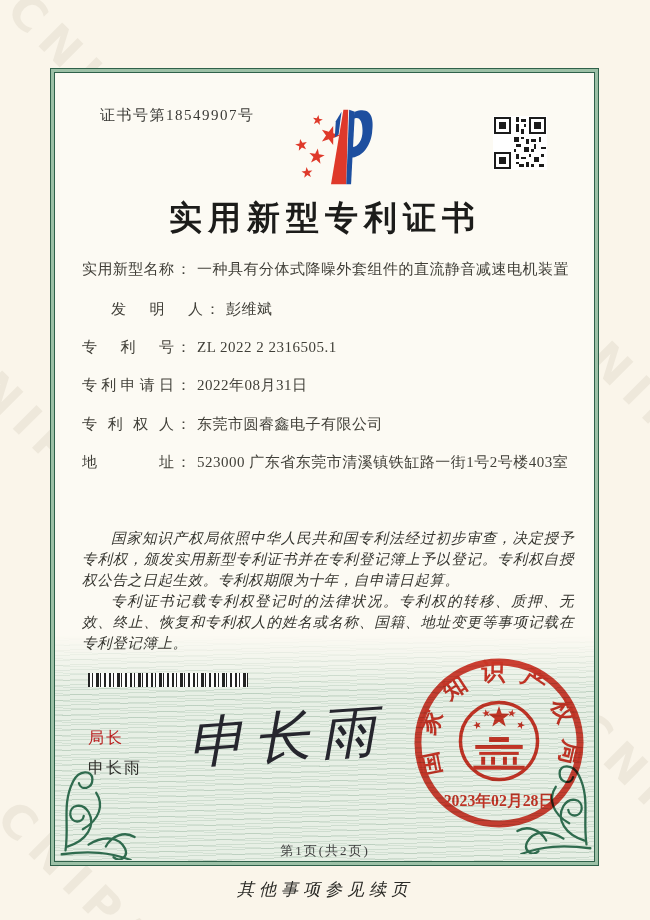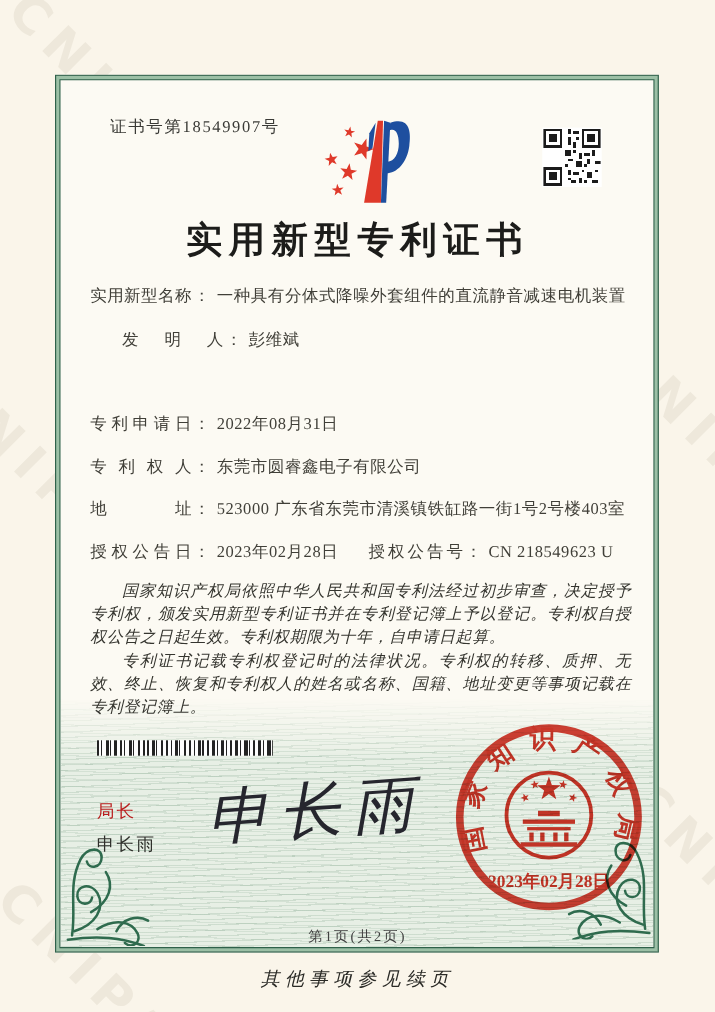--- a/index.html
+++ b/index.html
@@ -146,34 +146,31 @@
   </svg>
 
   <div class="abs row" style="top:260px;">
     <span class="f-label">实用新型名称</span><span class="f-colon">：</span><span class="f-value">一种具有分体式降噪外套组件的直流静音减速电机装置</span>
   </div>
 
   <div class="abs title">实用新型专利证书</div>
   <div class="abs row" style="top:300px;margin-left:29px;">
     <span class="f-label">发明人</span><span class="f-colon">：</span><span class="f-value">彭维斌</span>
   </div>
+  <div class="abs row" style="top:338px;">
+    <span class="f-label">专利号</span><span class="f-colon">：</span><span class="f-value">ZL 2022 2 2316505.1</span>
+  </div>
   <div class="abs row" style="top:376px;">
     <span class="f-label">专利申请日</span><span class="f-colon">：</span><span class="f-value">2022年08月31日</span>
   </div>
   <div class="abs row" style="top:415px;">
     <span class="f-label">专利权人</span><span class="f-colon">：</span><span class="f-value">东莞市圆睿鑫电子有限公司</span>
   </div>
   <div class="abs row" style="top:453px;">
     <span class="f-label">地址</span><span class="f-colon">：</span><span class="f-value">523000 广东省东莞市清溪镇铁缸路一街1号2号楼403室</span>
-  </div>
-  <div class="abs row" style="top:492px;">
-    <span class="f-label">授权公告日</span><span class="f-colon">：</span><span class="f-value">2023年02月28日</span>
-    <span class="pair2">
-      <span class="f-label">授权公告号</span><span class="f-colon">：</span><span class="f-value">CN 218549623 U</span>
-    </span>
   </div>
 
   <div class="abs paras">
     <p>国家知识产权局依照中华人民共和国专利法经过初步审查，决定授予专利权，颁发实用新型专利证书并在专利登记簿上予以登记。专利权自授权公告之日起生效。专利权期限为十年，自申请日起算。</p>
     <p>专利证书记载专利权登记时的法律状况。专利权的转移、质押、无效、终止、恢复和专利权人的姓名或名称、国籍、地址变更等事项记载在专利登记簿上。</p>
   </div>
 
   <div class="abs barcode"></div>
 
   <svg class="abs flourish fl-left" viewBox="0 0 100 100" aria-hidden="true">

